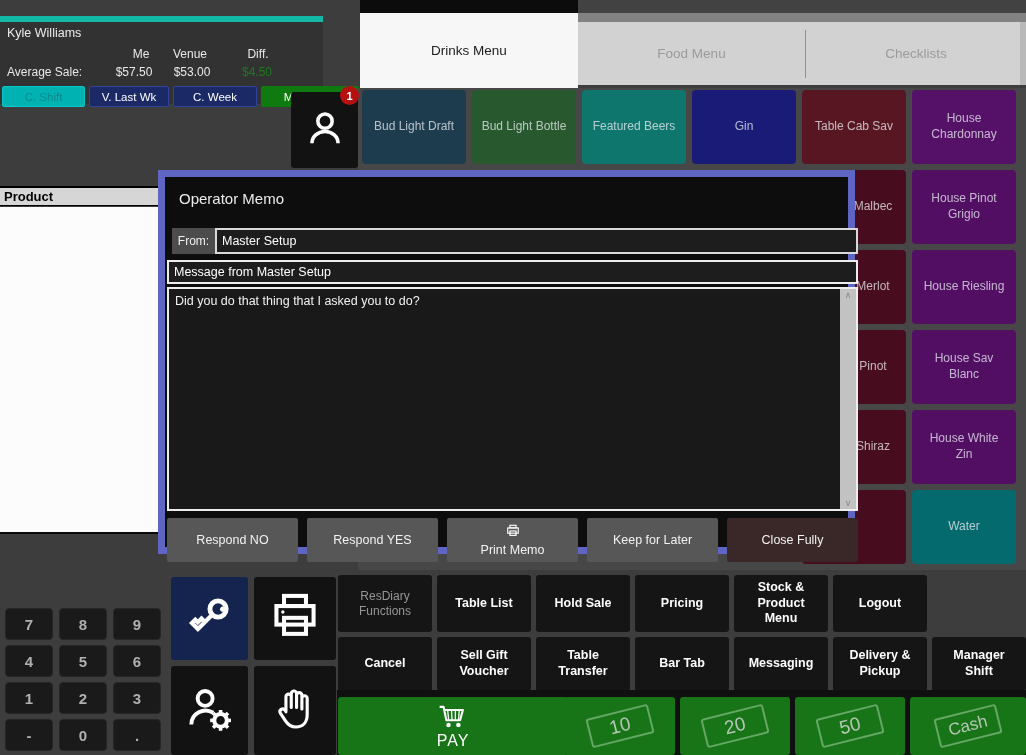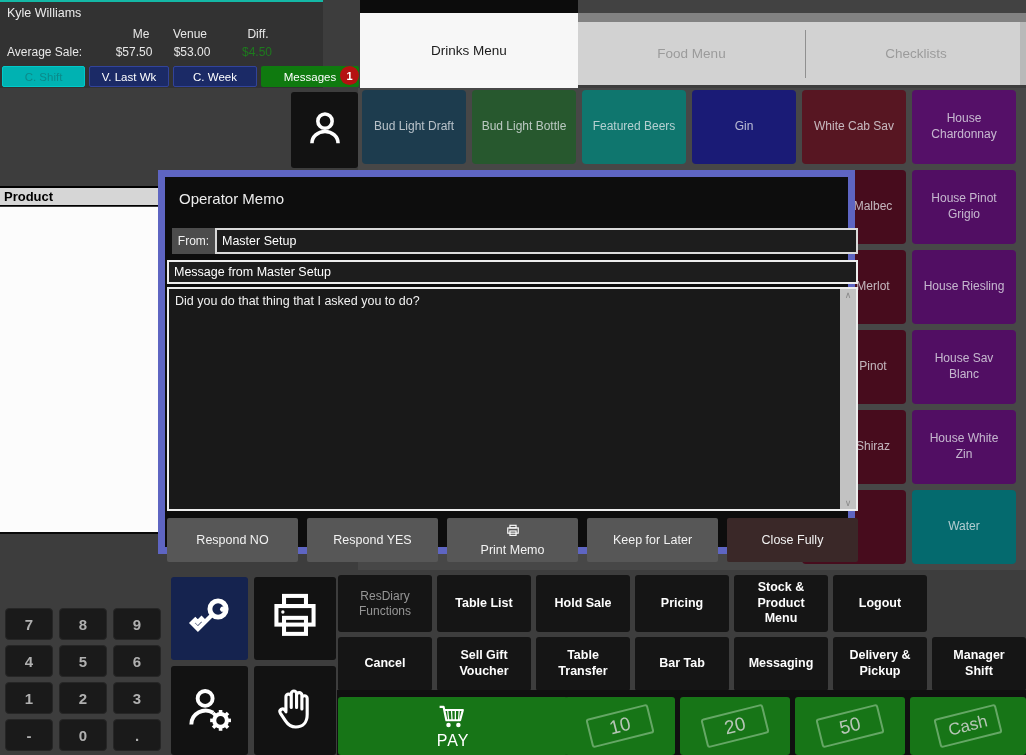--- a/index.html
+++ b/index.html
@@ -5,21 +5,21 @@
   * { margin:0; padding:0; box-sizing:border-box; }
   html,body { background:#222; }
   .app {
     position:relative; width:1026px; height:755px; overflow:hidden;
     background:#3d3d3d; font-family:"Liberation Sans", sans-serif;
     -webkit-font-smoothing:antialiased;
   }
   .abs { position:absolute; }
 
   
-  .stats { left:0; top:0; width:323px; height:88px; background:#323232; border-top:2px solid #14b8a6; }
+  .stats { left:0; top:16px; width:323px; height:88px; background:#323232; border-top:6px solid #14b8a6; }
   .stats .name { position:absolute; left:7px; top:4px; font-size:12.5px; color:#ececec; }
   .stats .colhead, .stats .val { position:absolute; font-size:12px; color:#e8e8e8; text-align:center; }
   .stats .rowlabel { position:absolute; left:7px; top:43px; font-size:12px; color:#e8e8e8; }
   .stats .diff-val { color:#1e7a1e; }
   .statbtn { position:absolute; top:64px; height:21px; border-radius:2px;
     font-size:11.5px; color:#fff; display:flex; align-items:center; justify-content:center; cursor:pointer; }
   .sb-shift { left:2px; width:83px; background:#00b2b2; color:#0a8a8a; border:1px solid #00c9c9; }
   .sb-lastwk { left:89px; width:80px; background:#1b2a66; border:1px solid #32439a; }
   .sb-week { left:173px; width:84px; background:#1b2a66; border:1px solid #32439a; }
   .sb-msgs { left:261px; width:98px; background:#0f7a0f; }
@@ -142,21 +142,21 @@
     <div class="tab-divider"></div>
     <div class="tab-inactive tab-check">Checklists</div>
   </div>
   <div class="abs tab-scrollstrip"></div>
 
   <div class="abs grid">
     <div class="gbtn g-bld" style="left:4px;top:2px;">Bud Light Draft</div>
     <div class="gbtn g-blb" style="left:114px;top:2px;">Bud Light Bottle</div>
     <div class="gbtn g-fb" style="left:224px;top:2px;">Featured Beers</div>
     <div class="gbtn g-gin" style="left:334px;top:2px;">Gin</div>
-    <div class="gbtn g-hcs" style="left:444px;top:2px;">White Cab Sav</div>
+    <div class="gbtn g-hcs" style="left:444px;top:2px;">Table Cab Sav</div>
     <div class="gbtn g-hch" style="left:554px;top:2px;">House Chardonnay</div>
 
     <div class="gbtn g-maroon" style="left:444px;top:82px;">House Malbec</div>
     <div class="gbtn g-maroon" style="left:444px;top:162px;">House Merlot</div>
     <div class="gbtn g-maroon" style="left:444px;top:242px;">House Pinot</div>
     <div class="gbtn g-maroon" style="left:444px;top:322px;">House Shiraz</div>
     <div class="gbtn g-maroon" style="left:444px;top:402px;"></div>
 
     <div class="gbtn g-purple" style="left:554px;top:82px;">House Pinot Grigio</div>
     <div class="gbtn g-purple" style="left:554px;top:162px;">House Riesling</div>

